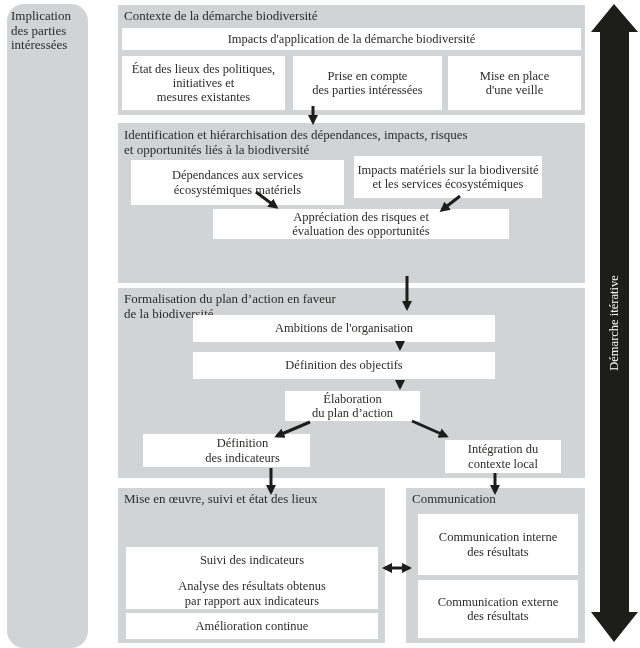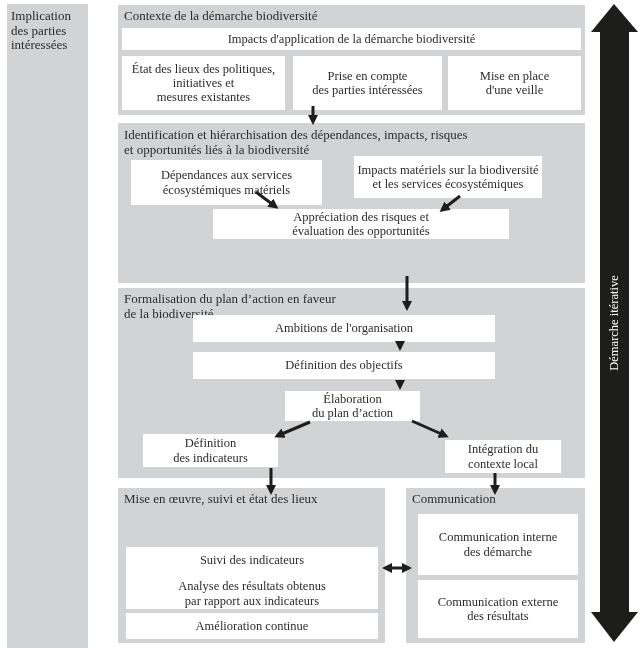--- a/index.html
+++ b/index.html
@@ -46,20 +46,21 @@
     line-height: 1.14;
     white-space: pre-line;
     color: var(--text);
     z-index: 2;
   }
   .sidebar {
     position: absolute;
     left: 7px; top: 4px;
     width: 81px; height: 644px;
     background: var(--panel-bg);
+    border-radius: 17px;
   }
   .sidebar-label {
     padding: 5px 2px 0 4px;
     font-size: 13px;
     line-height: 1.13;
     white-space: pre-line;
     color: var(--text);
   }
   #arrow-overlay {
     position: absolute;
@@ -107,51 +108,51 @@
 initiatives et
 mesures existantes</div>
   <div class="bx" style="left:293px;top:56px;width:149px;height:54px;">Prise en compte
 des parties intéressées</div>
   <div class="bx" style="left:448px;top:56px;width:133px;height:54px;">Mise en place
 d'une veille</div>
 
   <div class="panel" style="left:118px;top:123px;width:467px;height:160px;"></div>
   <div class="sec-title" style="left:124px;top:128px;">Identification et hiérarchisation des dépendances, impacts, risques
 et opportunités liés à la biodiversité</div>
-  <div class="bx" style="left:131px;top:160px;width:191px;height:45px;">Dépendances aux services
+  <div class="bx" style="left:131px;top:160px;width:213px;height:45px;">Dépendances aux services
 écosystémiques matériels</div>
   <div class="bx" style="left:354px;top:156px;width:188px;height:42px;">Impacts matériels sur la biodiversité
 et les services écosystémiques</div>
   <div class="bx" style="left:213px;top:209px;width:296px;height:30px;">Appréciation des risques et
 évaluation des opportunités</div>
 
   <div class="panel" style="left:118px;top:288px;width:467px;height:190px;"></div>
   <div class="sec-title" style="left:124px;top:292px;">Formalisation du plan d’action en faveur
 de la biodiversité</div>
   <div class="bx" style="left:193px;top:315px;width:302px;height:27px;">Ambitions de l'organisation</div>
   <div class="bx" style="left:193px;top:352px;width:302px;height:27px;">Définition des objectifs</div>
   <div class="bx" style="left:285px;top:391px;width:135px;height:30px;">Élaboration
 du plan d’action</div>
-  <div class="bx" style="left:143px;top:434px;width:135px;height:33px;">Définition
+  <div class="bx" style="left:143px;top:434px;width:135px;height:33px;padding-left:32px;">Définition
 des indicateurs</div>
   <div class="bx" style="left:445px;top:440px;width:116px;height:33px;">Intégration du
 contexte local</div>
 
   <div class="panel" style="left:118px;top:488px;width:267px;height:155px;"></div>
   <div class="sec-title" style="left:124px;top:492px;">Mise en œuvre, suivi et état des lieux</div>
   <div class="bx" style="left:126px;top:514px;width:252px;height:27px;margin-top:40px;">Mise en œuvre</div>
   <div class="bx" style="left:126px;top:547px;width:252px;height:27px;">Suivi des indicateurs</div>
   <div class="bx" style="left:126px;top:578px;width:252px;height:31px;">Analyse des résultats obtenus
 par rapport aux indicateurs</div>
   <div class="bx" style="left:126px;top:613px;width:252px;height:26px;">Amélioration continue</div>
 
   <div class="panel" style="left:406px;top:488px;width:179px;height:155px;"></div>
   <div class="sec-title" style="left:412px;top:492px;">Communication</div>
   <div class="bx" style="left:418px;top:514px;width:160px;height:61px;">Communication interne
-des démarche</div>
+des résultats</div>
   <div class="bx" style="left:418px;top:580px;width:160px;height:58px;">Communication externe
 des résultats</div>
 
   <svg id="iterative-arrow-svg" viewBox="0 0 640 648" xmlns="http://www.w3.org/2000/svg">
     <polygon points="614,4 638,32 629,32 629,612 638,612 614,642 591,612 600,612 600,32 591,32" fill="var(--arrow)"></polygon>
   </svg>
   <div class="iterative-label">Démarche itérative</div>
 
   <svg id="arrow-overlay" viewBox="0 0 640 648" xmlns="http://www.w3.org/2000/svg">
     <defs>

